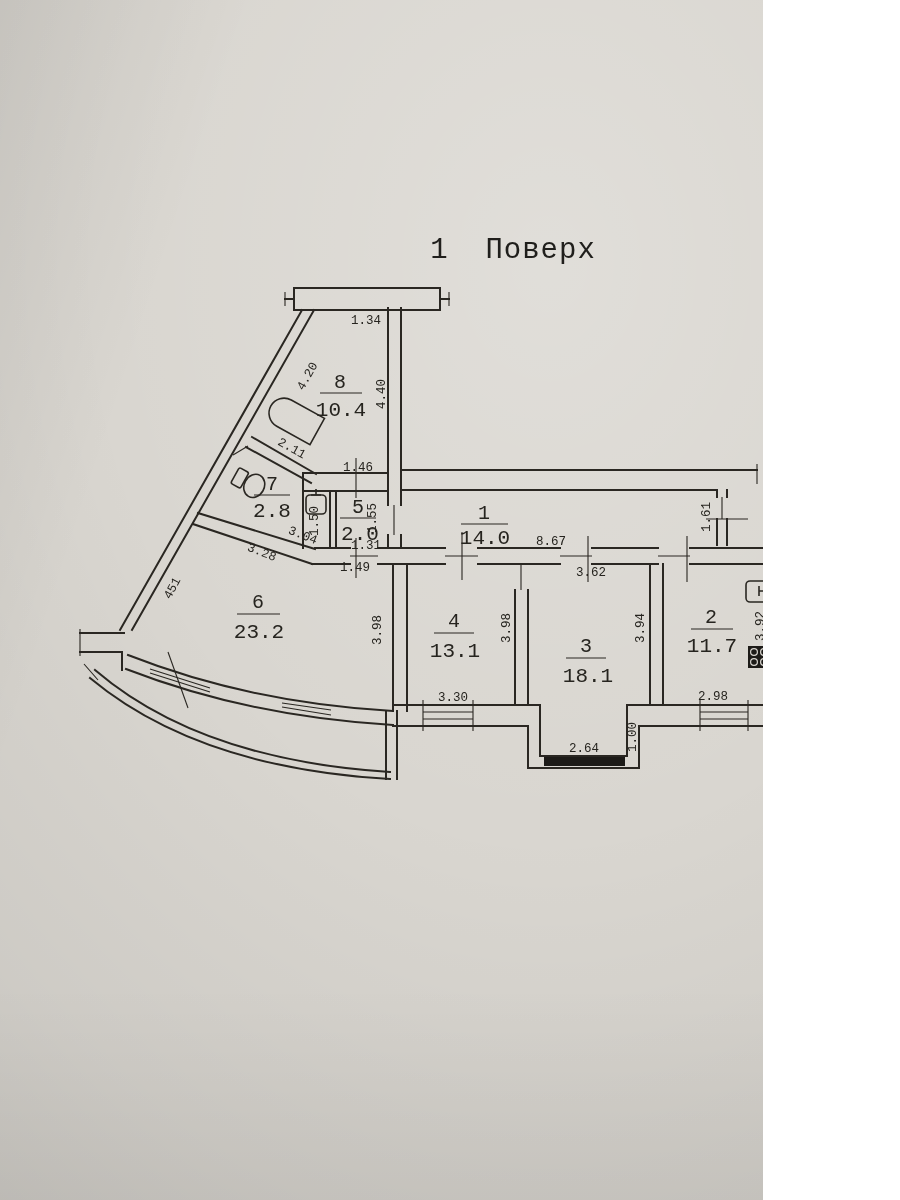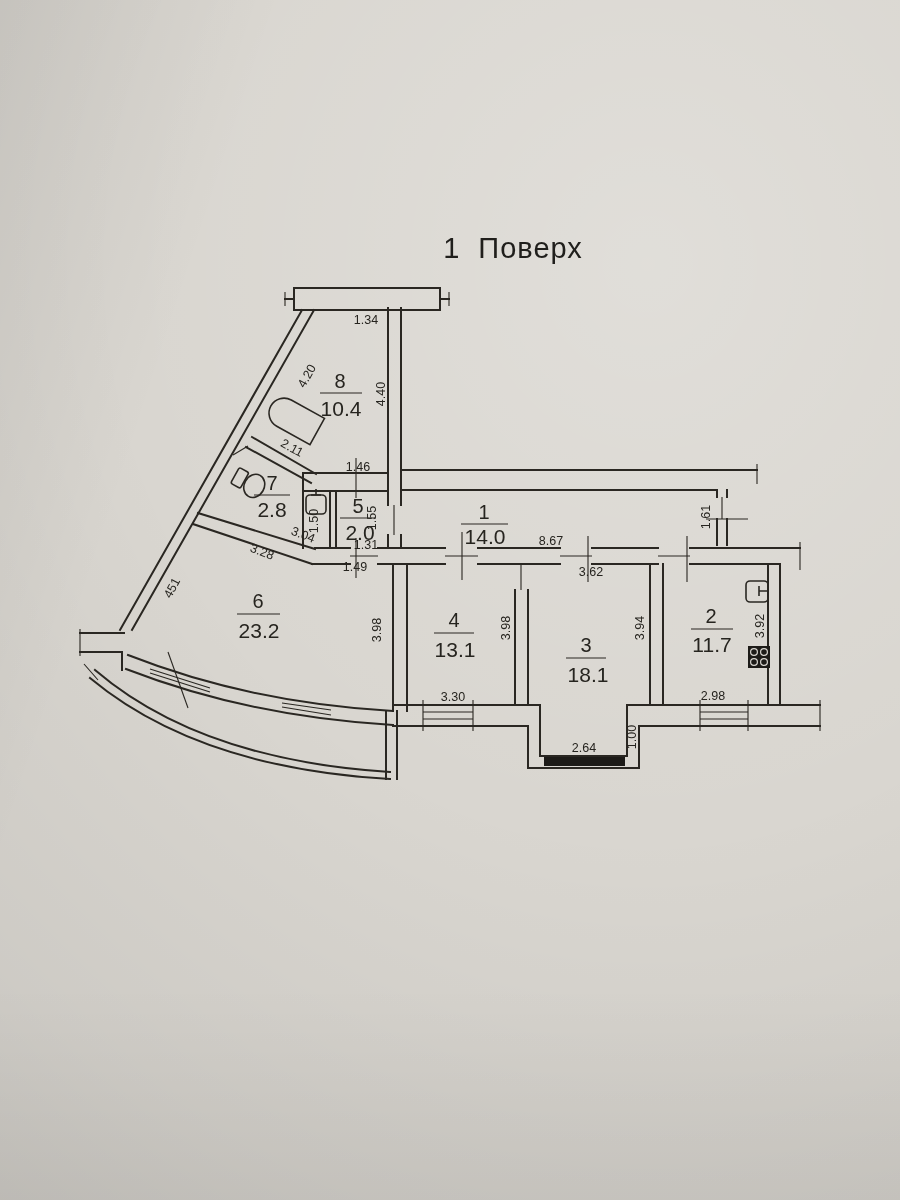--- a/index.html
+++ b/index.html
@@ -1,25 +1,25 @@
 <!DOCTYPE html>
 <html><head>
 <meta charset="utf-8">
 <style>
   html,body{margin:0;padding:0;}
   .paper{
     position:relative;
-    width:900px;height:1200px;
+    width:763px;height:1200px;
     background:
       radial-gradient(130% 105% at 72% 22%, rgba(255,255,255,0.20) 0%, rgba(255,255,255,0.00) 45%, rgba(0,0,0,0.05) 78%, rgba(0,0,0,0.10) 100%),
       linear-gradient(108deg, rgba(0,0,0,0.07) 0%, rgba(0,0,0,0.00) 22%),
       linear-gradient(0deg, rgba(0,0,0,0.05) 0%, rgba(0,0,0,0.00) 18%),
       #d9d6d0;
     overflow:hidden;
-    font-family:Liberation Sans, sans-serif;
+    font-family:Liberation Mono, monospace;
   }
   svg{position:absolute;left:0;top:0;}
   .walls{stroke:#2a2722;stroke-width:2;fill:none;stroke-linecap:square;}
   .thin{stroke:#2a2722;stroke-width:1.1;fill:none;stroke-linecap:butt;}
   .fixture{stroke:#2a2722;stroke-width:1.6;fill:none;}
   text{fill:#26241f;}
   .dim{font-size:12.5px;}
   .rnum{font-size:20px;}
   .rarea{font-size:21px;}
   .title{font-size:29px;fill:#201f1c;letter-spacing:1px;}

